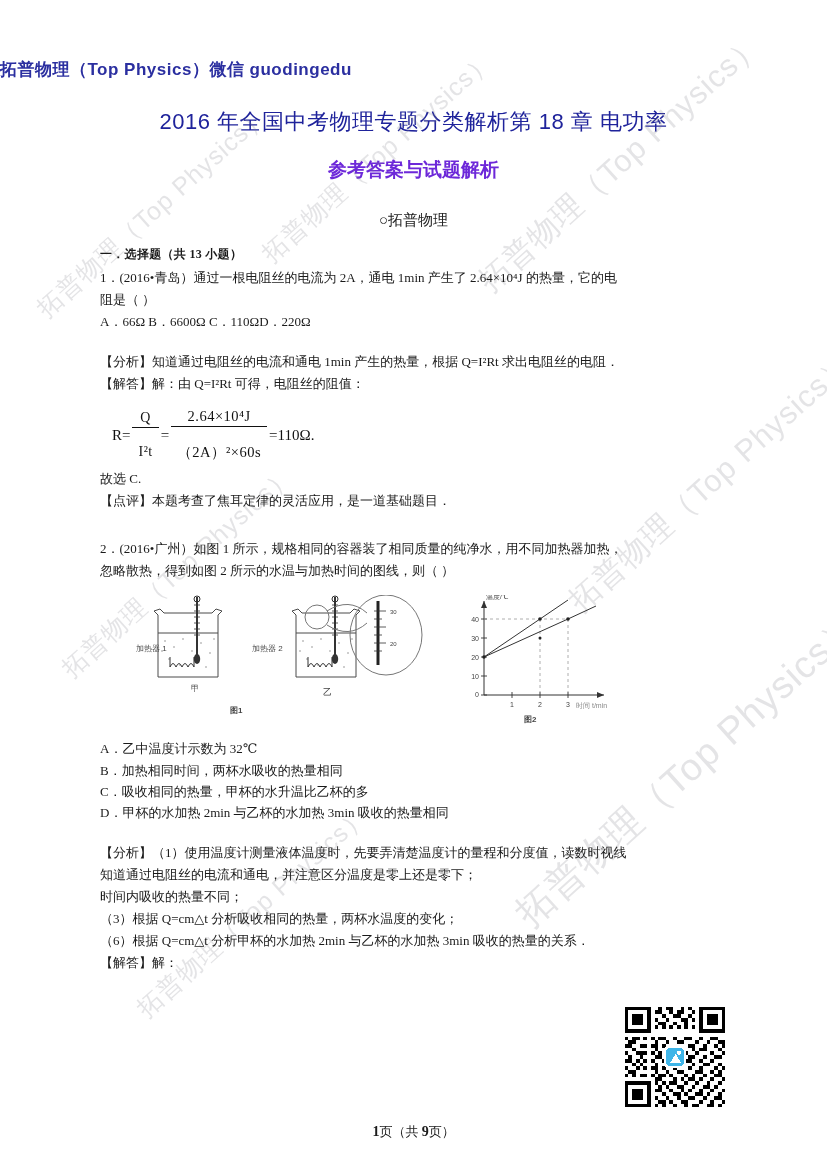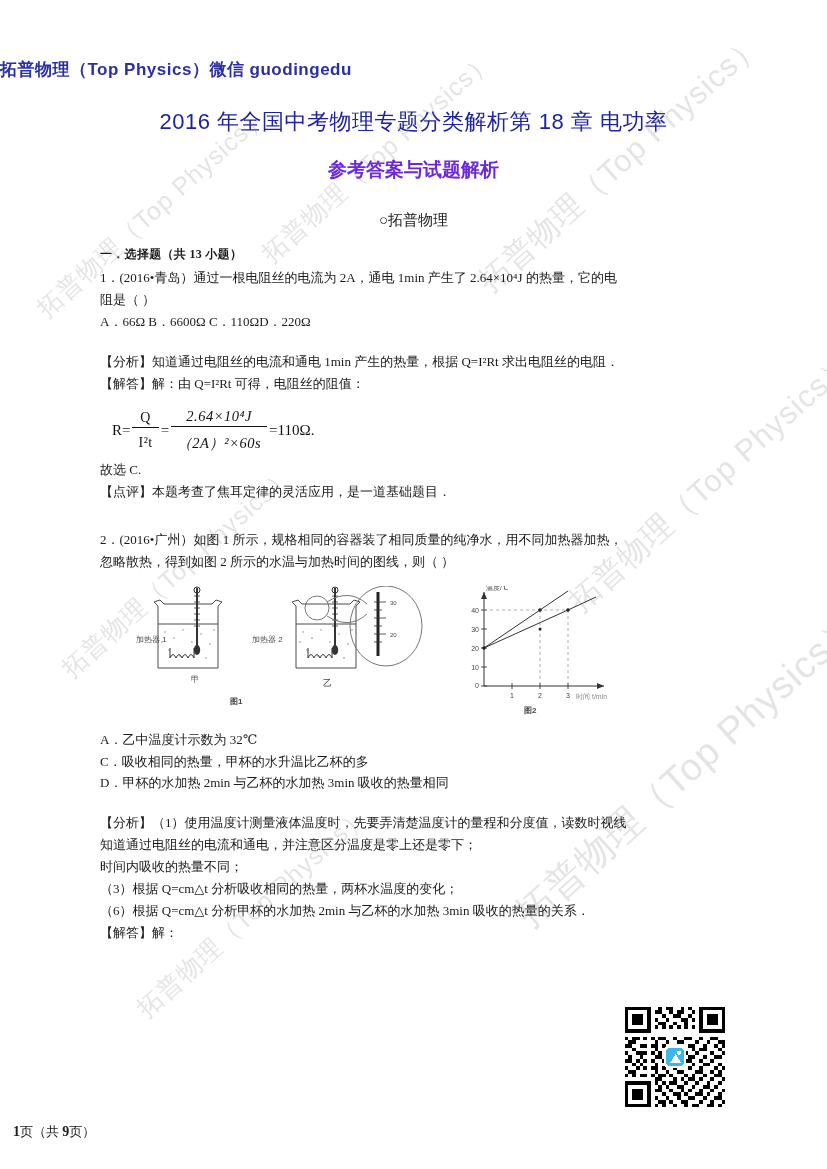--- a/index.html
+++ b/index.html
@@ -116,25 +116,25 @@
     margin: 0 2px;
     vertical-align: middle;
   }
   .frac .num {
     padding: 0 6px 1px 6px;
     font-size: 14px;
     letter-spacing: .5px;
   }
   .frac .den {
     border-top: 1px solid #111;
-    padding: 7px 6px 0 6px;
+    padding: 16px 6px 0 6px;
     font-size: 14px;
     letter-spacing: .5px;
   }
-  .frac.wide .num, .frac.wide .den { font-size: 14.5px; font-style: italic; }
+  .frac.wide .num, .frac.wide .den { font-size: 14.5px; }
 
   
   .figure-block {
     position: relative;
     z-index: 4;
     height: 140px;
     margin: 14px 0 4px 0;
   }
   .fig-svg { display:block; margin: 0 auto; }
 
@@ -144,25 +144,24 @@
     right: 98px;
     bottom: 58px;
     width: 108px;
     height: 108px;
     z-index: 5;
   }
   .page-footer {
     position: absolute;
     left: 0; right: 0;
     bottom: 28px;
-    text-align: left;
+    text-align: center;
     font-size: 13px;
     color: #1c1c1c;
     z-index: 5;
-    padding-left: 13px;
   }
   .page-footer b { font-size: 14px; }
 </style>
 </head>
 <body>
 
 <div id="page">
 
   <div class="wm-layer">
     <div class="wm wm-a" style="left:30px;  top:300px;">拓普物理（Top Physics）</div>
@@ -368,20 +367,21 @@
         <text x="57" y="96" font-size="8">甲</text>
         <text x="189" y="100" font-size="9">乙</text>
         <text x="96" y="118" font-size="8" font-weight="700">图1</text>
         <text x="390" y="127" font-size="8" font-weight="700">图2</text>
       </g>
     </svg>
   </div>
 
   <div class="content" style="margin-top:2px;">
     <p class="para tight">A．乙中温度计示数为 32℃</p>
+    <p class="para tight">B．加热相同时间，两杯水吸收的热量相同</p>
     <p class="para tight">C．吸收相同的热量，甲杯的水升温比乙杯的多</p>
     <p class="para tight">D．甲杯的水加热 2min 与乙杯的水加热 3min 吸收的热量相同</p>
 
     <div class="gap-md"></div>
 
     <p class="para">【分析】（1）使用温度计测量液体温度时，先要弄清楚温度计的量程和分度值，读数时视线</p>
     <p class="para">知道通过电阻丝的电流和通电，并注意区分温度是零上还是零下；</p>
     <p class="para">时间内吸收的热量不同；</p>
     <p class="para">（3）根据 Q=cm△t 分析吸收相同的热量，两杯水温度的变化；</p>
     <p class="para">（6）根据 Q=cm△t 分析甲杯的水加热 2min 与乙杯的水加热 3min 吸收的热量的关系．</p>

